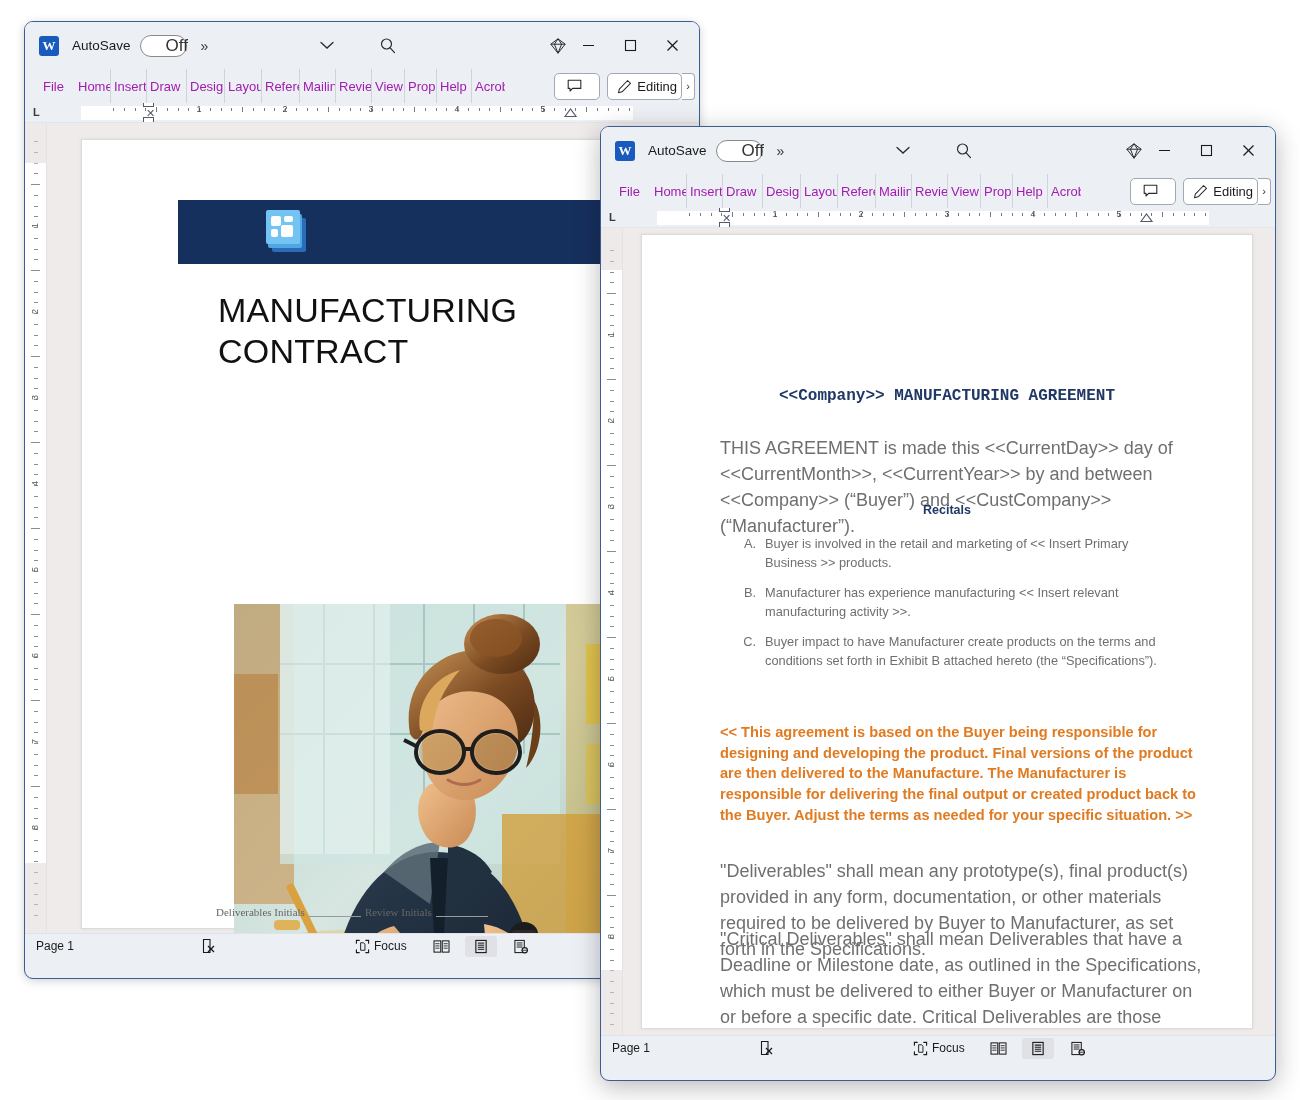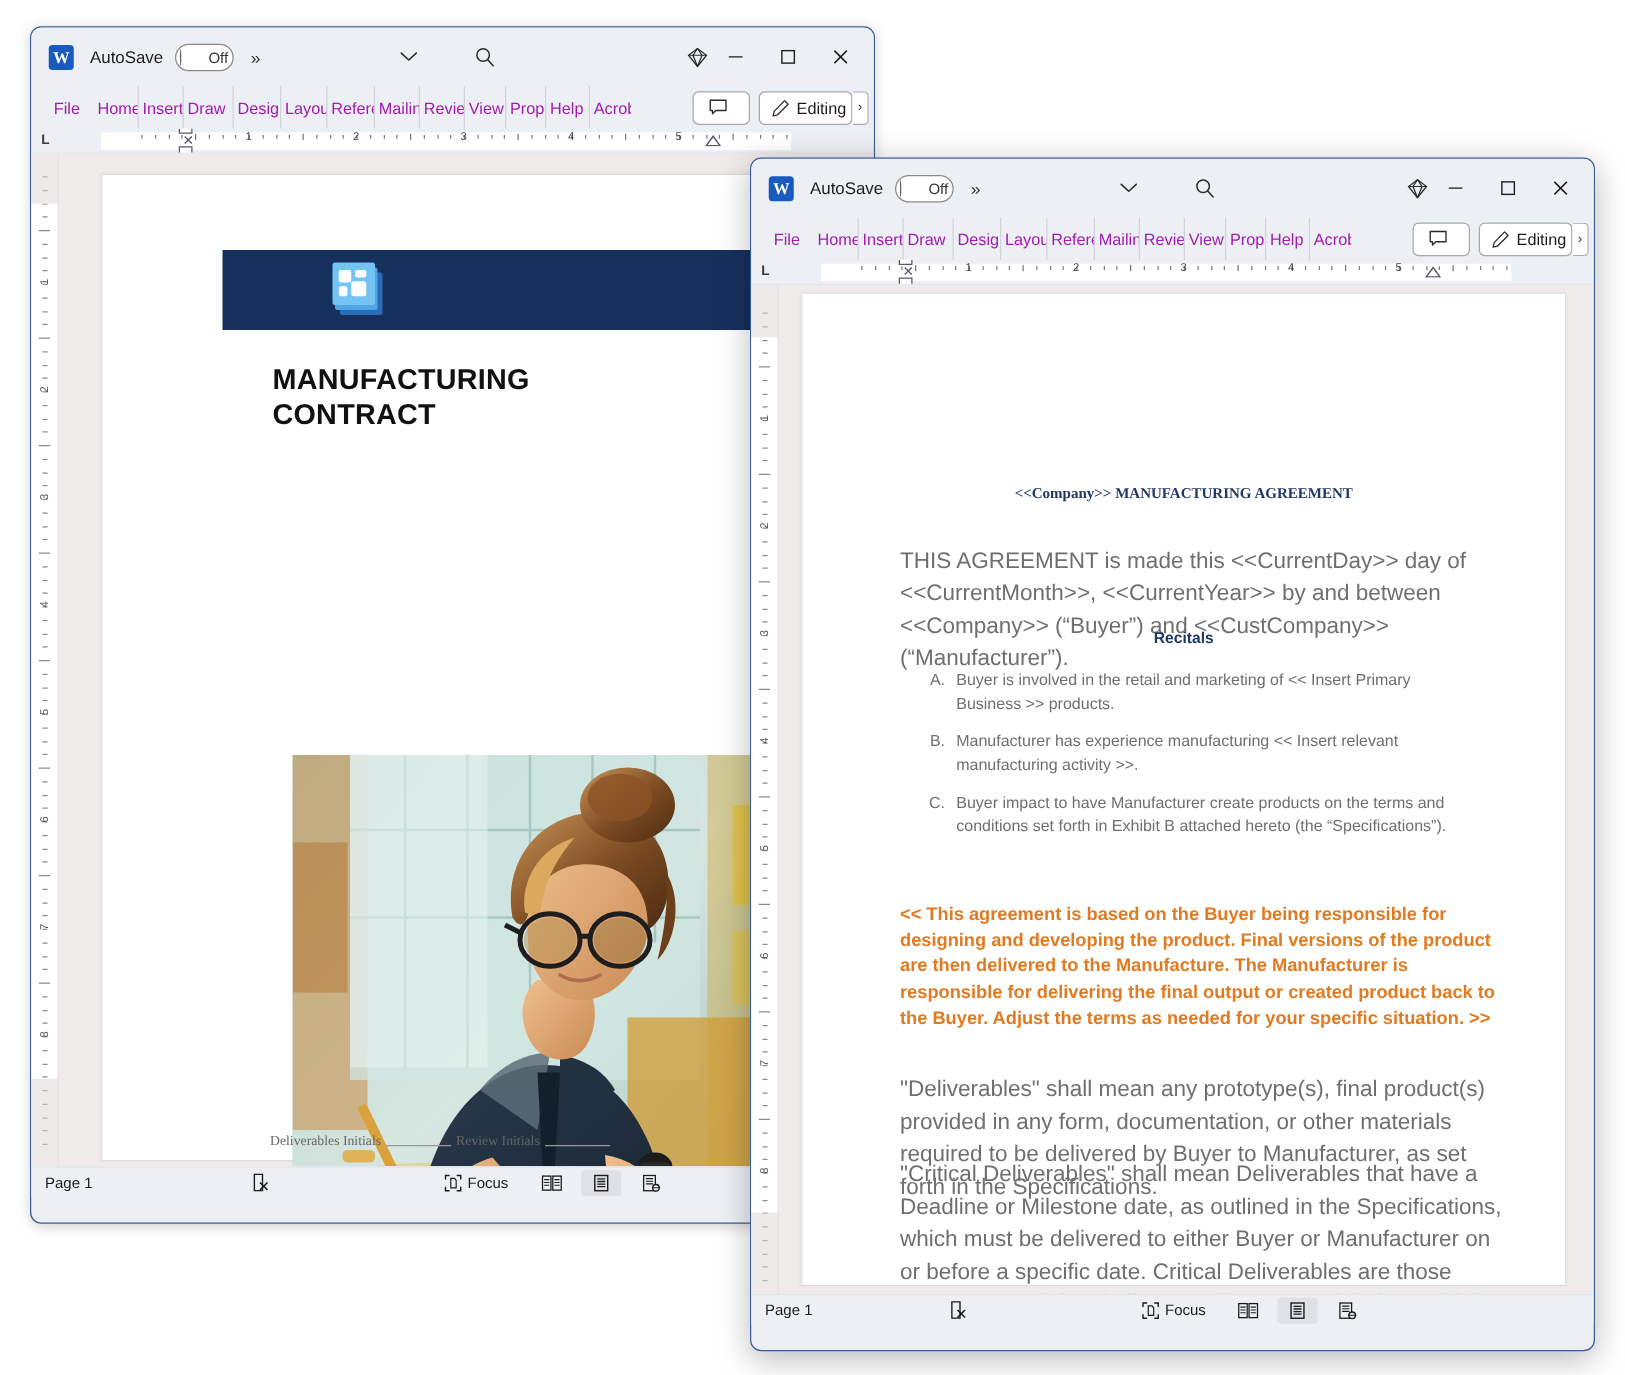--- a/index.html
+++ b/index.html
@@ -39,21 +39,21 @@
     font-family:"Liberation Serif", serif;
     flex:0 0 auto;
   }
   .autosave-label{ font-size:13.5px;color:#1b1b1b;margin-left:13px; white-space:nowrap;}
   .toggle{
     margin-left:9px;width:47px;height:22px;border-radius:11px;
     border:1px solid #8a8a8a;background:#fff;
     display:flex;align-items:center;padding:0 3px;flex:0 0 auto;
   }
   .toggle .knob{width:14px;height:14px;border-radius:50%;background:#5d5d5d;}
-  .toggle .off{font-size:12px;color:#333;margin-left:22px;}
+  .toggle .off{font-size:17px;color:#333;margin-left:22px;}
   .chev-more{ margin-left:14px;font-size:14px;color:#333;letter-spacing:-1px;}
   .tb-icon{
     position:absolute;display:flex;align-items:center;justify-content:center;
     color:#2b2b2b;
   }
   .tb-chev{ left:290px;top:0;height:47px;width:24px;font-size:13px;}
   .tb-search{ left:351px;top:0;height:47px;width:24px;}
   .tb-diamond{ left:521px;top:0;height:47px;width:24px;}
   .winbtns{ position:absolute;right:6px;top:0;height:47px;display:flex;align-items:center;}
   .winbtn{ width:42px;height:34px;display:flex;align-items:center;justify-content:center;color:#1b1b1b;}
@@ -154,36 +154,36 @@
     position:relative;width:46px;height:44px;flex:0 0 auto;margin-left:88px;
   }
   .pk-sq{position:absolute;border-radius:2px;}
   .pk-word{
     font-family:"Liberation Serif", serif;color:#fff;
     font-size:42px;letter-spacing:.5px;margin-left:9px;white-space:nowrap;
   }
   .pk-word .sm{font-size:31px;}
   .doc-title-big{
     position:absolute;font-family:"Liberation Sans", sans-serif;
-    font-weight:bold;font-size:23px;color:#111;line-height:1.2;letter-spacing:.2px;
+    font-weight:normal;font-size:34px;color:#111;line-height:1.2;letter-spacing:.2px;
   }
   .illus{
     position:absolute;overflow:hidden;background:#bcd3cf;
   }
   .footer-initials{
     position:absolute;font-family:"Liberation Serif", serif;
     font-size:11px;color:#666;white-space:nowrap;
   }
   .ul{display:inline-block;border-bottom:1px solid #999;width:52px;height:11px;margin:0 4px;vertical-align:-1px;}
 
   
   .d2{position:absolute;left:0;right:0;}
   .d2-h1{
-    text-align:center;color:#203864;font-size:12px;font-weight:bold;
-    font-family:Liberation Serif, serif;
+    text-align:center;color:#203864;font-size:16px;font-weight:bold;
+    font-family:Liberation Mono, monospace;
   }
   .d2-h2{
     text-align:center;color:#203864;font-size:12.5px;font-weight:bold;
   }
   .d2-p{
     color:#6f6f6f;font-size:18px;line-height:1.45;
   }
   .d2-note{
     color:#E07B22;font-size:14.6px;line-height:1.42;font-weight:600;
   }

